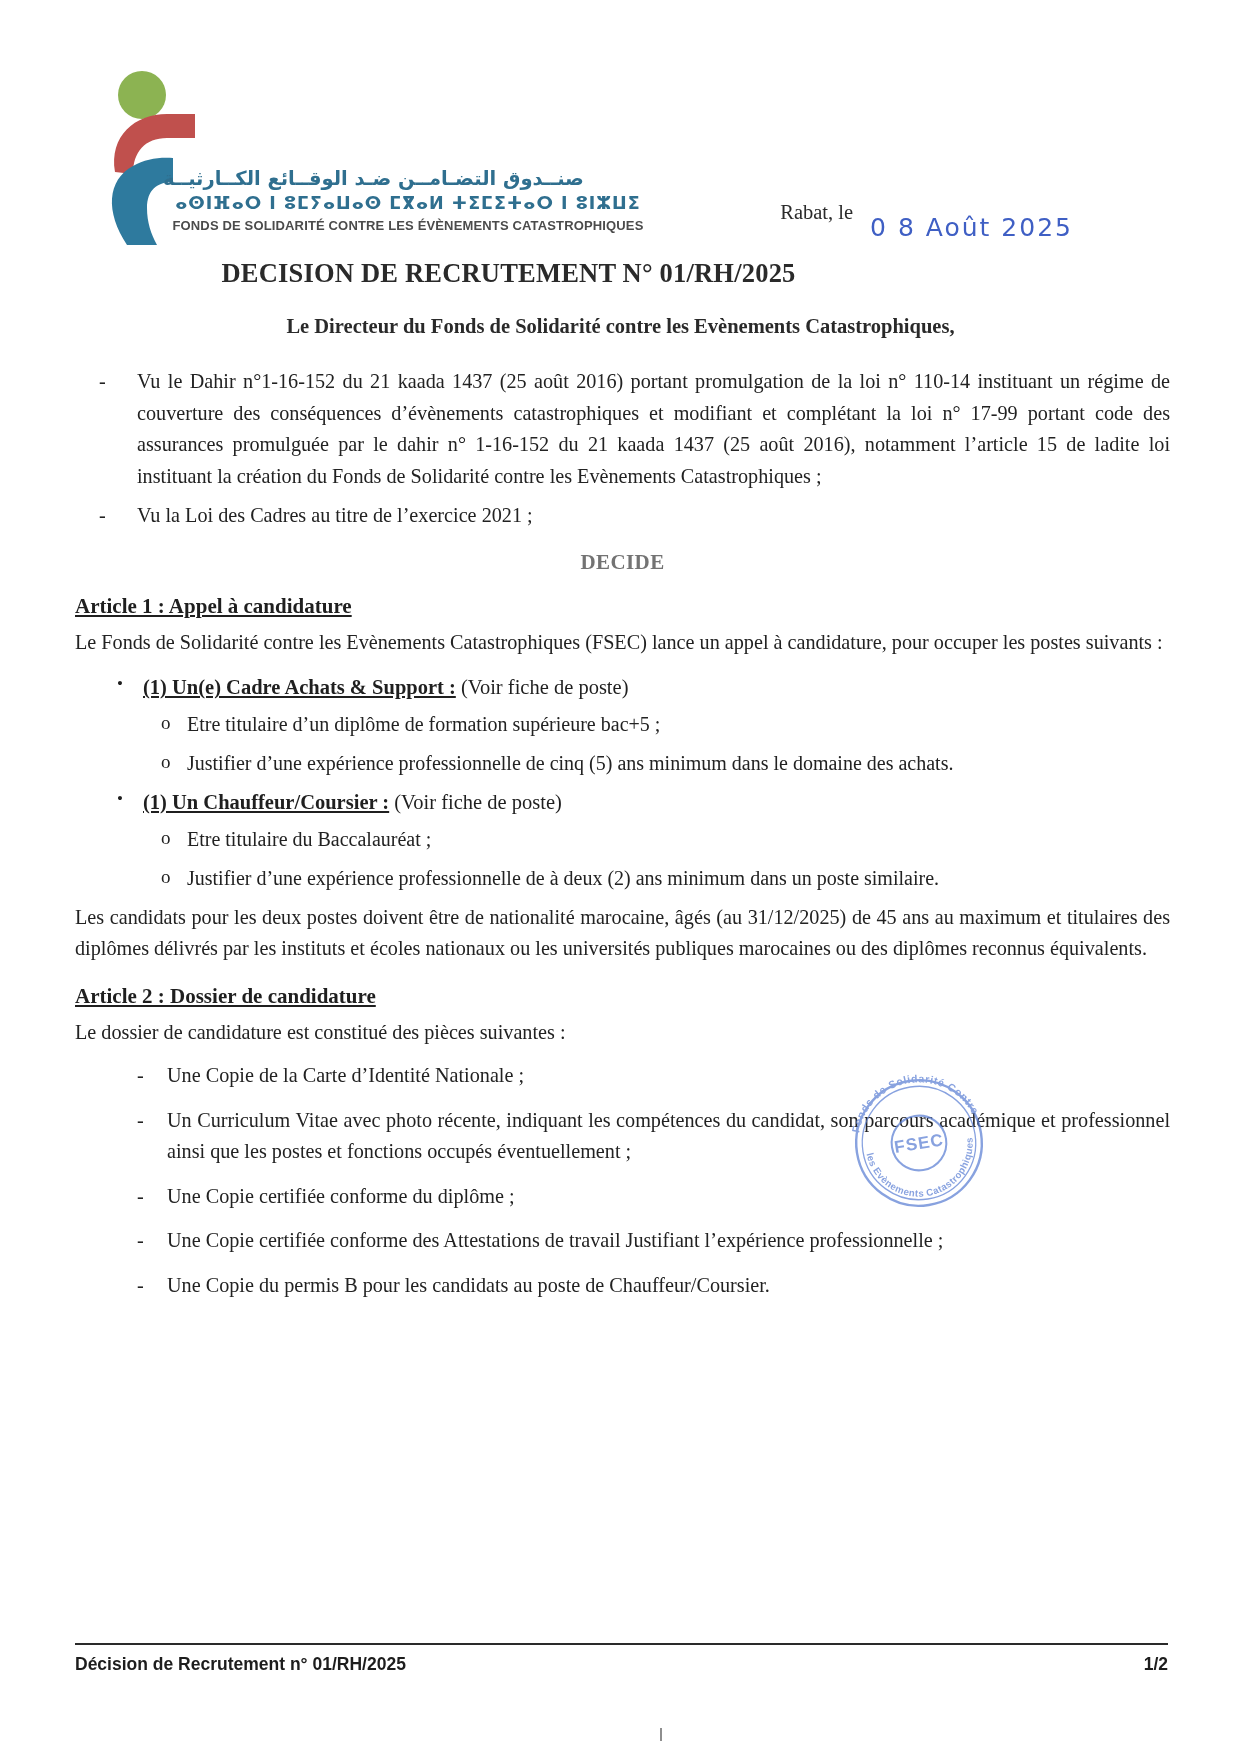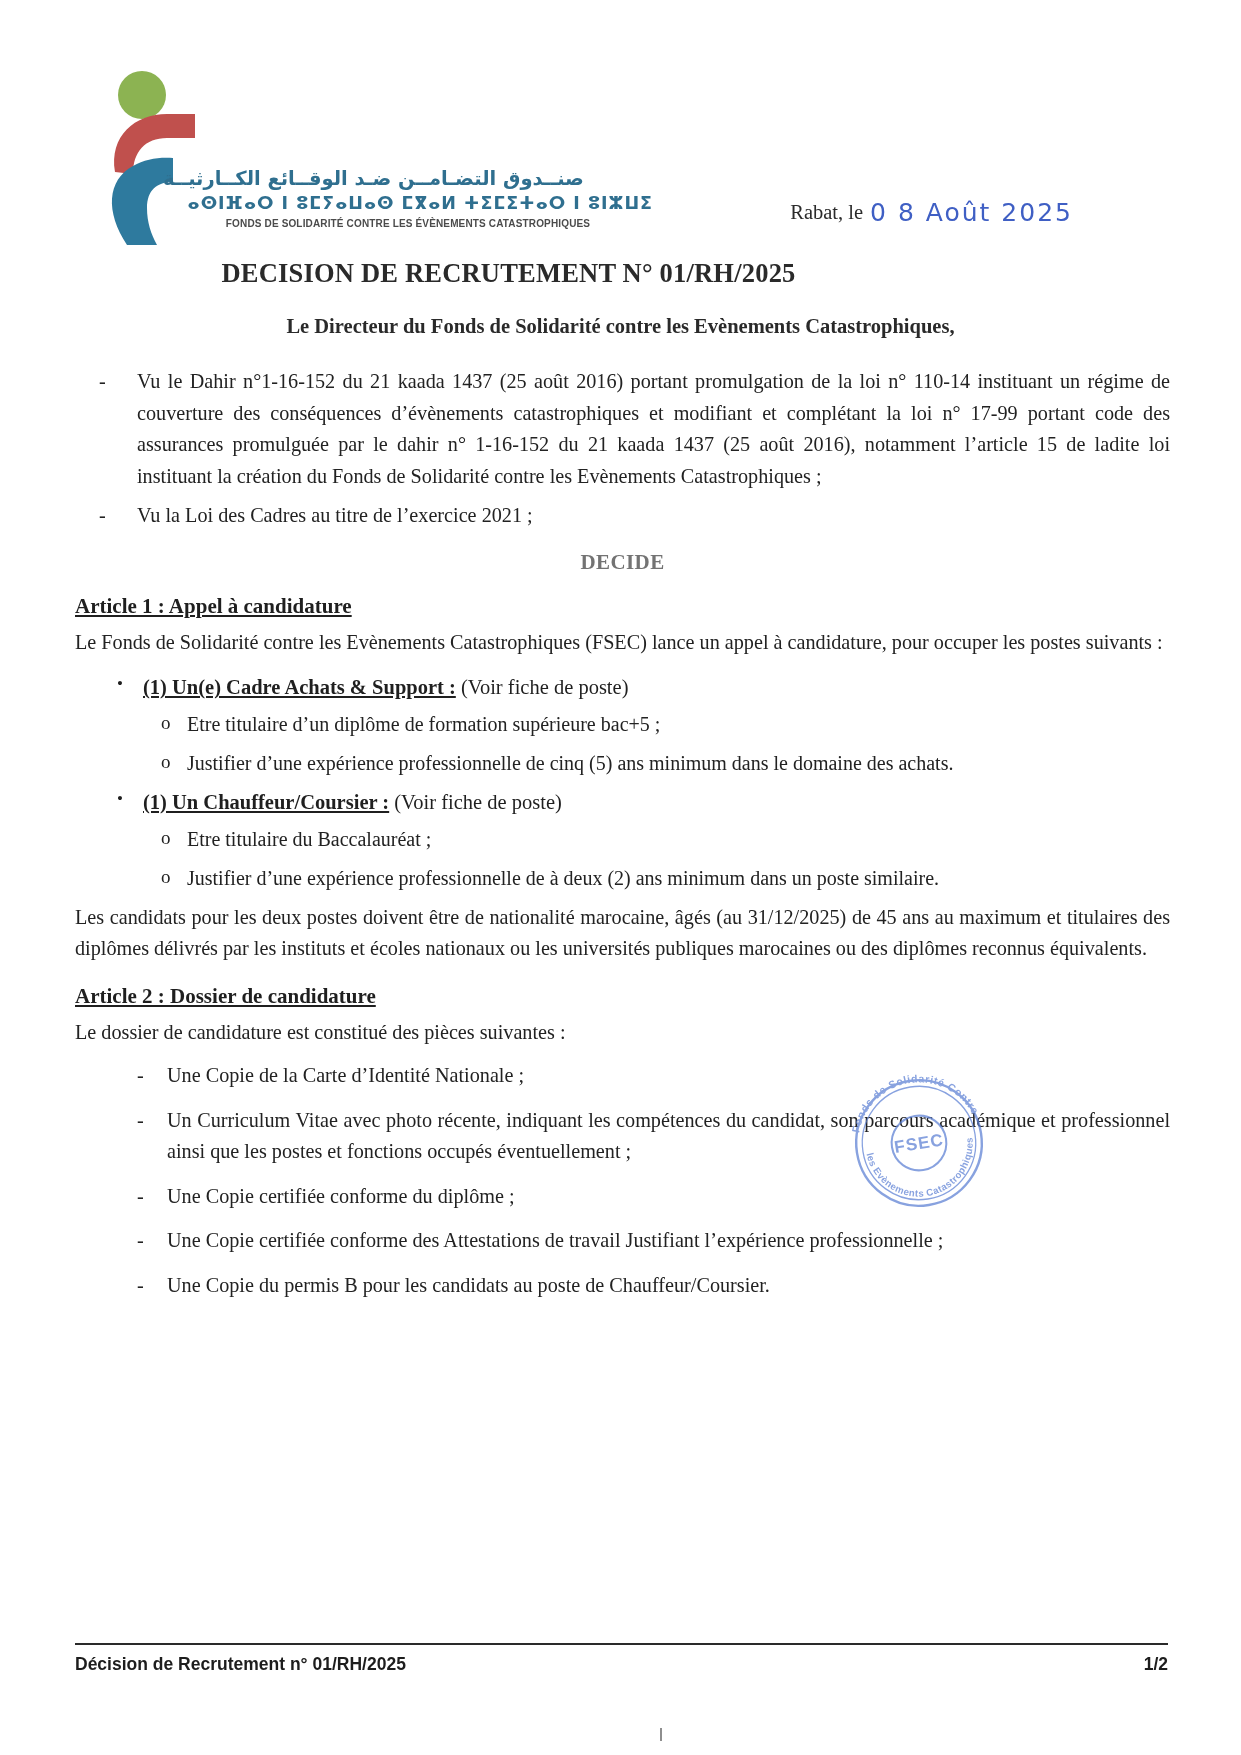--- a/index.html
+++ b/index.html
@@ -49,33 +49,33 @@
     text-align: left;
     font-size: 19.5px;
     font-weight: bold;
     letter-spacing: 0.5px;
     color: #2f6f8f;
     line-height: 1.25;
     white-space: nowrap;
   }
   .logo-tif {
     font-family: "DejaVu Sans", sans-serif;
-    text-align: right;
+    text-align: center;
     font-size: 17.5px;
     font-weight: bold;
     letter-spacing: 1px;
     color: #2f6f8f;
     line-height: 1.3;
     margin-top: 1px;
     white-space: nowrap;
   }
   .logo-fr {
     font-family: "Liberation Sans", sans-serif;
     text-align: center;
-    font-size: 10px;
+    font-size: 13px;
     font-weight: bold;
     letter-spacing: 0.15px;
     color: #4b4b4b;
     margin-top: 3px;
     white-space: nowrap;
   }
 
   
   .date-line {
     position: absolute;
@@ -83,23 +83,23 @@
     top: 196px;
     font-size: 20.5px;
     color: #2b2b2b;
     white-space: nowrap;
   }
   .date-hand {
     font-family: "DejaVu Sans", sans-serif;
     color: #3f5fc4;
     font-size: 25px;
     letter-spacing: 2px;
-    margin-left: 7px;
-    position: relative;
-    top: 2px;
+    margin-left: 17px;
+    position: relative;
+    top: 17px;
   }
 
   
   .doc-title {
     position: absolute;
     left: 0;
     top: 258px;
     width: 1017px;
     text-align: center;
     font-size: 26.5px;

